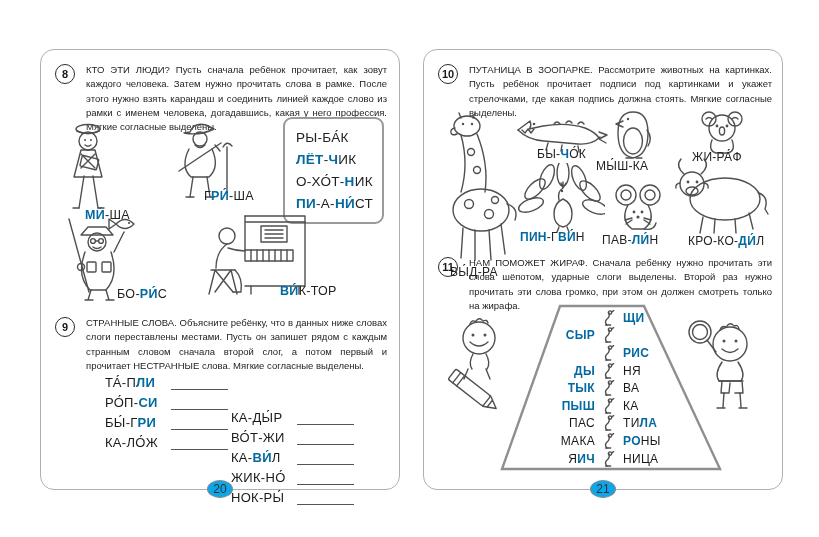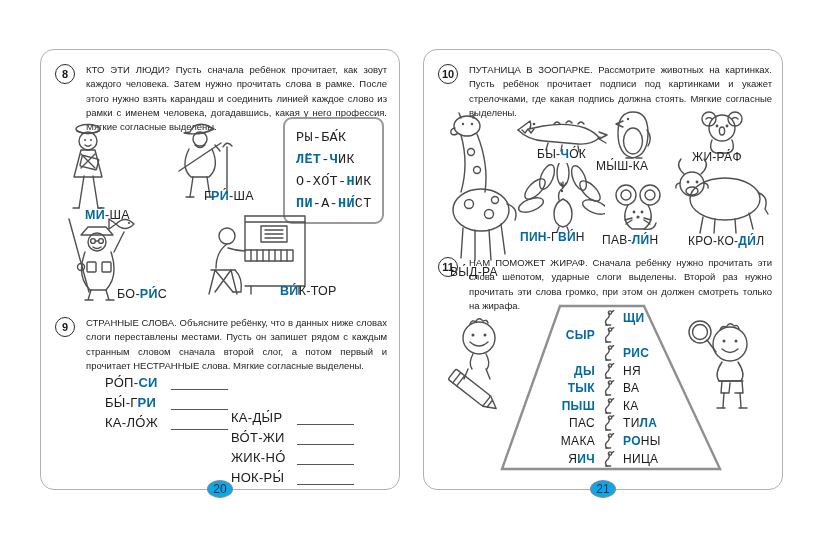--- a/index.html
+++ b/index.html
@@ -16,21 +16,21 @@
 
   .ex-header { position:absolute; display:flex; align-items:flex-start; }
   .ex-num { flex:0 0 auto; width:20px; height:20px; border:1.5px solid #2a2a2a; border-radius:50%;
     display:flex; align-items:center; justify-content:center; font-size:11px; font-weight:bold; margin-top:1px; }
   .instr { margin-left:11px; font-size:9.5px; line-height:1.5; text-align:justify; color:#1c1c1c; }
 
   .bigword { font-size:12.5px; letter-spacing:.3px; white-space:nowrap; color:#222; }
   .bb { font-weight:bold; color:#0369a1; }
 
   .word-box { position:absolute; border:2px solid #9a9a9a; border-radius:9px; padding:8px 11px; }
-  .word-box .bigword { display:block; font-size:13.5px; line-height:1.62;font-family:Liberation Mono, monospace; }
+  .word-box .bigword { display:block; font-size:13.5px; line-height:1.62; }
 
   .fig { position:absolute; }
   .fig svg { display:block; }
   .fig-label { position:absolute; }
 
   .w9col { position:absolute; }
   .w9row { display:flex; align-items:flex-end; height:20px; }
   .w9 { width:62px; font-size:13px; letter-spacing:.3px; white-space:nowrap; }
   .blank { width:57px; border-bottom:1.2px solid #555; height:14px; margin-left:4px; }
 
@@ -136,39 +136,47 @@
     </div>
     <div class="fig-label bigword" style="left:239px; top:234px;"><span class="bb">ВИ́</span><span>К-ТОР</span></div>
 
     <div class="ex-header" style="left:14px; top:266px; width:332px;">
       <div class="ex-num">9</div>
       <div class="instr">СТРАННЫЕ СЛОВА. Объясните ребёнку, что в данных ниже словах слоги переставлены местами. Пусть он запишет рядом с каждым странным словом сначала второй слог, а потом первый и прочитает НЕСТРАННЫЕ слова. Мягкие согласные выделены.</div>
     </div>
 
     <div class="w9col" style="left:64px; top:320px;">
       <div class="w9row">
+          <span class="w9"><span>ТА́-П</span><span class="bb">ЛИ</span></span>
+          <span class="blank"></span>
+        </div>
+      <div class="w9row">
           <span class="w9"><span>РО́П-</span><span class="bb">СИ</span></span>
           <span class="blank"></span>
         </div>
       <div class="w9row">
           <span class="w9"><span>БЫ́-Г</span><span class="bb">РИ</span></span>
           <span class="blank"></span>
         </div>
       <div class="w9row">
           <span class="w9"><span>КА-ЛО́Ж</span></span>
           <span class="blank"></span>
         </div>
     </div>
     <div class="w9col" style="left:190px; top:320px;margin-top:35px;">
       <div class="w9row">
           <span class="w9"><span>КА-ДЫ́Р</span></span>
           <span class="blank"></span>
         </div>
       <div class="w9row">
           <span class="w9"><span>ВО́Т-ЖИ</span></span>
+          <span class="blank"></span>
+        </div>
+      <div class="w9row">
+          <span class="w9"><span>КА-</span><span class="bb">ВИ́</span><span>Л</span></span>
           <span class="blank"></span>
         </div>
       <div class="w9row">
           <span class="w9"><span>ЖИК-НО́</span></span>
           <span class="blank"></span>
         </div>
       <div class="w9row">
           <span class="w9"><span>НОК-РЫ́</span></span>
           <span class="blank"></span>
         </div>

